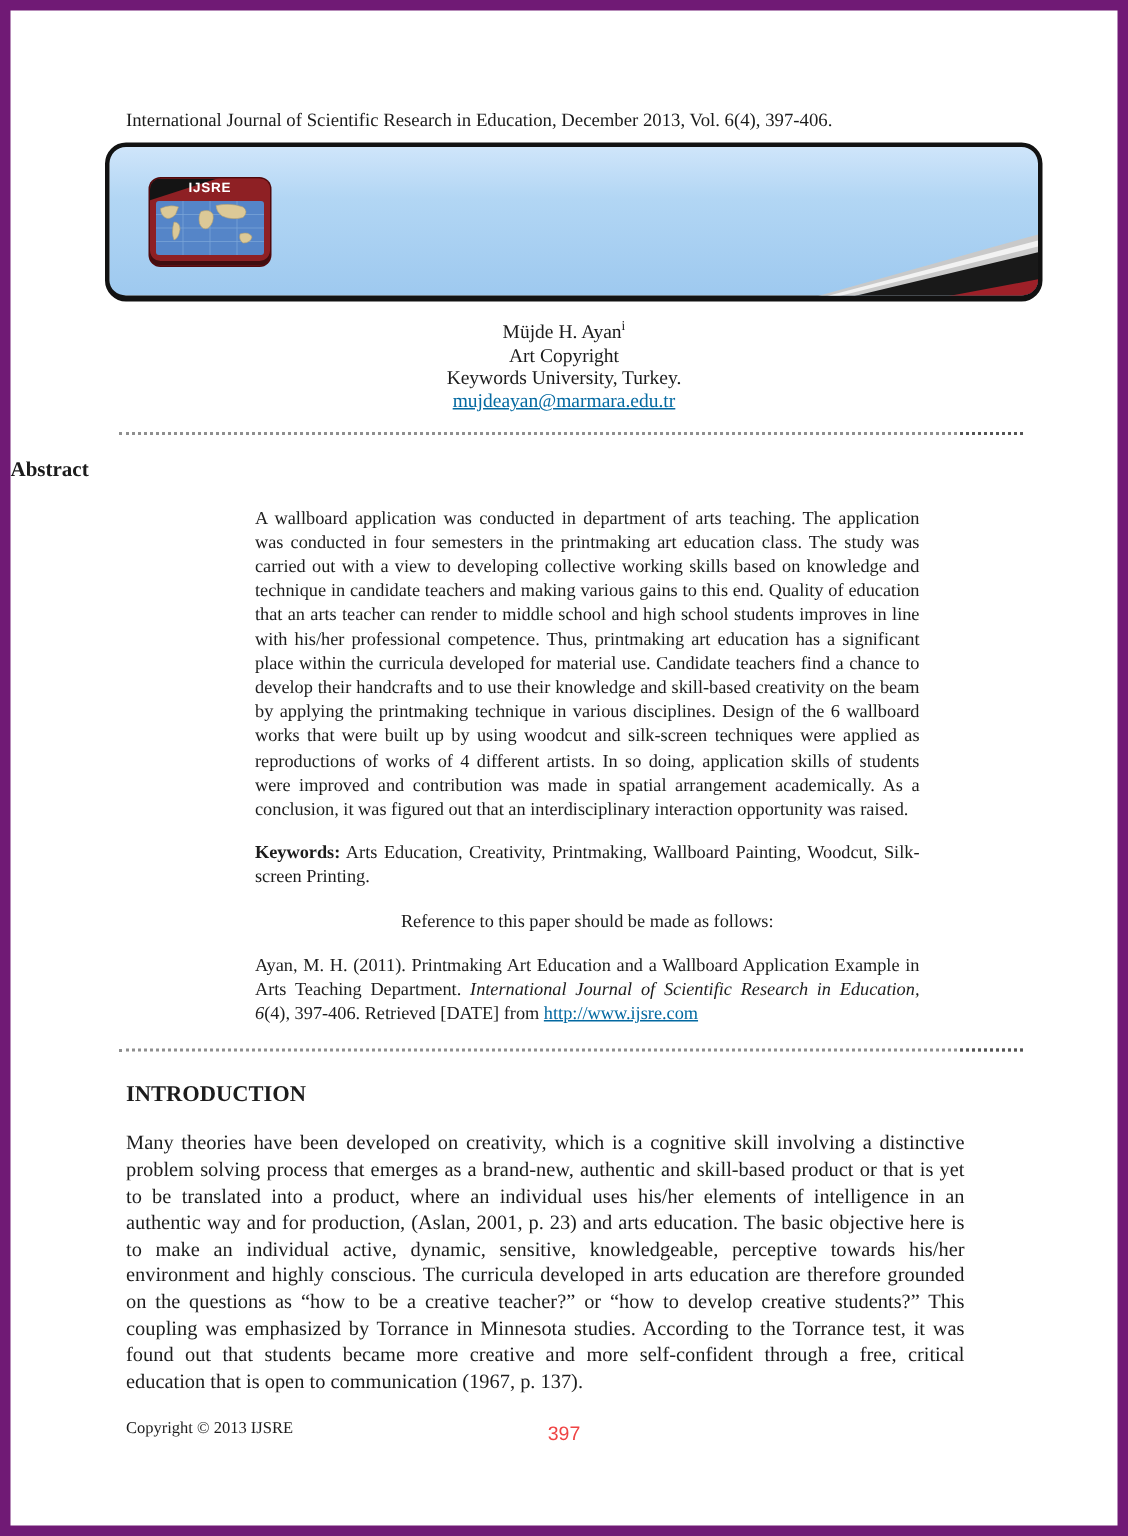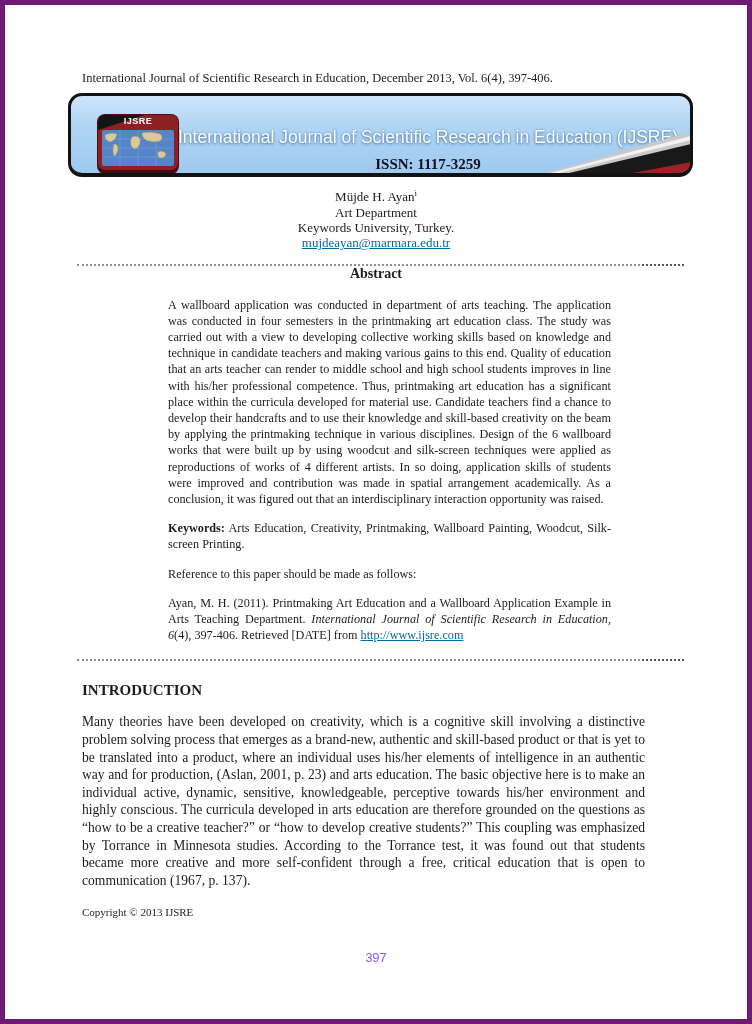--- a/index.html
+++ b/index.html
@@ -1,41 +1,41 @@
 <!DOCTYPE html>
 <html><head>
 <meta charset="utf-8">
 <style>
   html,body { margin:0; padding:0; background:#e9e9e9; }
   .page {
     position:relative;
     width:752px; height:1024px;
     margin:0 auto;
     background:#ffffff;
-    border:5px solid #701a75;
+    border:7px solid #701a75;
     box-sizing:border-box;
     font-family:"Liberation Serif", serif;
     color:#1c1c1c;
     overflow:hidden;
   }
 
   
   .issue-line { margin:66px 0 0 77px; font-size:12.5px; }
 
   
   .banner {
     position:relative;
     margin:7px 0 0 63px;
-    width:625px; height:84px;
+    width:625px; height:106px;
     box-sizing:border-box;
     border:3px solid #121212;
     border-bottom-width:4px;
     border-radius:14px;
     background:linear-gradient(180deg,#cfe5fa 0%, #b2d6f4 35%, #9ec9ef 100%);
-    display:flex; align-items:flex-end;
+    display:flex; align-items:center;
     overflow:hidden;
   }
   .logo {
     position:relative;
     width:80px; height:58px;
     margin-left:27px;
     border-radius:7px;
     background:#8e2024;
     overflow:hidden;
     box-shadow:inset 0 -3px 0 rgba(0,0,0,.55), 0 0 0 1px #50090c;
@@ -84,37 +84,37 @@
   .author-block sup { font-size:9px; }
   a.link { color:#0369a1; text-decoration:underline; cursor:pointer; }
 
   
   .divider { position:relative; margin:10px 63px 0 72px; height:3px;
     border-bottom:2px dotted #8f8f8f; }
   .divider::after { content:""; position:absolute; right:0; bottom:-2px;
     width:42px; border-bottom:2px dotted #555; }
 
   
-  .abstract-head { text-align:center; font-weight:bold; font-size:14px; }
+  .abstract-head { margin-top:16px; text-align:left; font-weight:bold; font-size:14px; }
   .abstract-block {
     margin:15px 0 0 163px; width:443px;
     font-size:12.2px; line-height:16.2px;
     text-align:justify;
   }
   .abstract-block p { margin:0 0 13px 0; }
-  .abstract-block .no-just { text-align:left; }
+  .abstract-block .no-just { text-align:center; }
 
   
   .intro-head { margin:21px 0 0 77px; font-weight:bold; font-size:15px; }
   .intro-body { margin:14px 102px 0 77px; font-size:13.6px; line-height:17.6px; text-align:justify; }
   .copyright { margin:17px 0 0 77px; font-size:11px; }
   .page-number {
     position:absolute; left:0; right:0; bottom:54px;
     text-align:center;
-    font-family:"Liberation Sans", sans-serif; font-size:13px; color:#8b5cf6;
+    font-family:"Liberation Sans", sans-serif; font-size:13px; color:#ef4444;
   }
 </style>
 </head>
 <body>
 
 <div class="page">
 
   <div class="issue-line">International Journal of Scientific Research in Education, December 2013, Vol. 6(4), 397-406.</div>
 
   <div class="banner">
@@ -133,36 +133,32 @@
         </g>
         <g fill="#dcc997" stroke="#b3a06e" stroke-width="0.4">
           <path d="M3,5 Q9,2 15,4 L13,9 Q9,13 6,11 Q3,9 3,5 Z"></path>
           <path d="M12,14 Q16,14 16,19 Q15,25 12,26 Q10,21 12,14 Z"></path>
           <path d="M30,7 Q36,5 38,9 Q39,14 35,18 Q31,20 29,15 Q28,10 30,7 Z"></path>
           <path d="M40,3 Q50,1 58,4 Q62,7 58,11 Q50,13 44,10 Q40,7 40,3 Z"></path>
           <path d="M56,22 Q62,20 64,24 Q63,28 58,28 Q55,26 56,22 Z"></path>
         </g>
       </svg>
     </div>
-    <div class="banner-text">
-      <div class="banner-title">International Journal of Scientific Research in Education (IJSRE)</div>
-      <div class="banner-issn">ISSN: 1117-3259</div>
-    </div>
     <svg class="corner-fold" width="150" height="46" viewBox="0 0 150 46">
       <path d="M0,46 L150,4 L150,18 L24,46 Z" fill="#c9c9c9"></path>
       <path d="M6,46 L150,8 L150,12 L14,46 Z" fill="#f2f2f2"></path>
       <path d="M24,46 L150,16 L150,46 Z" fill="#191919"></path>
       <path d="M86,46 L150,34 L150,46 Z" fill="#9e2028"></path>
     </svg>
   </div>
 
 
   <div class="author-block">
     <div><span>Müjde H. Ayan</span><sup>i</sup></div>
-    <div>Art Department</div>
+    <div>Art Copyright</div>
     <div>Keywords University, Turkey.</div>
     <div><a class="link">mujdeayan@marmara.edu.tr</a></div>
   </div>
 
   <div class="divider"></div>
 
   <div class="abstract-head">Abstract</div>
 
   <div class="abstract-block">
     <p>A wallboard application was conducted in department of arts teaching.  The application was conducted in four semesters in the printmaking art education class. The study was carried out with a view to developing collective working skills based on knowledge and technique in candidate teachers and making various gains to this end. Quality of education that an arts teacher can render to middle school and high school students improves in line with his/her professional competence. Thus, printmaking art education has a significant place within the curricula developed for material use. Candidate teachers find a chance to develop their handcrafts and to use their knowledge and skill-based creativity on the beam by applying the printmaking technique in various disciplines. Design of the 6 wallboard works that were built up by using woodcut and silk-screen techniques were applied as reproductions of works of 4 different artists. In so doing, application skills of students were improved and contribution was made in spatial arrangement academically. As a conclusion, it was figured out that an interdisciplinary interaction opportunity was raised.</p>

